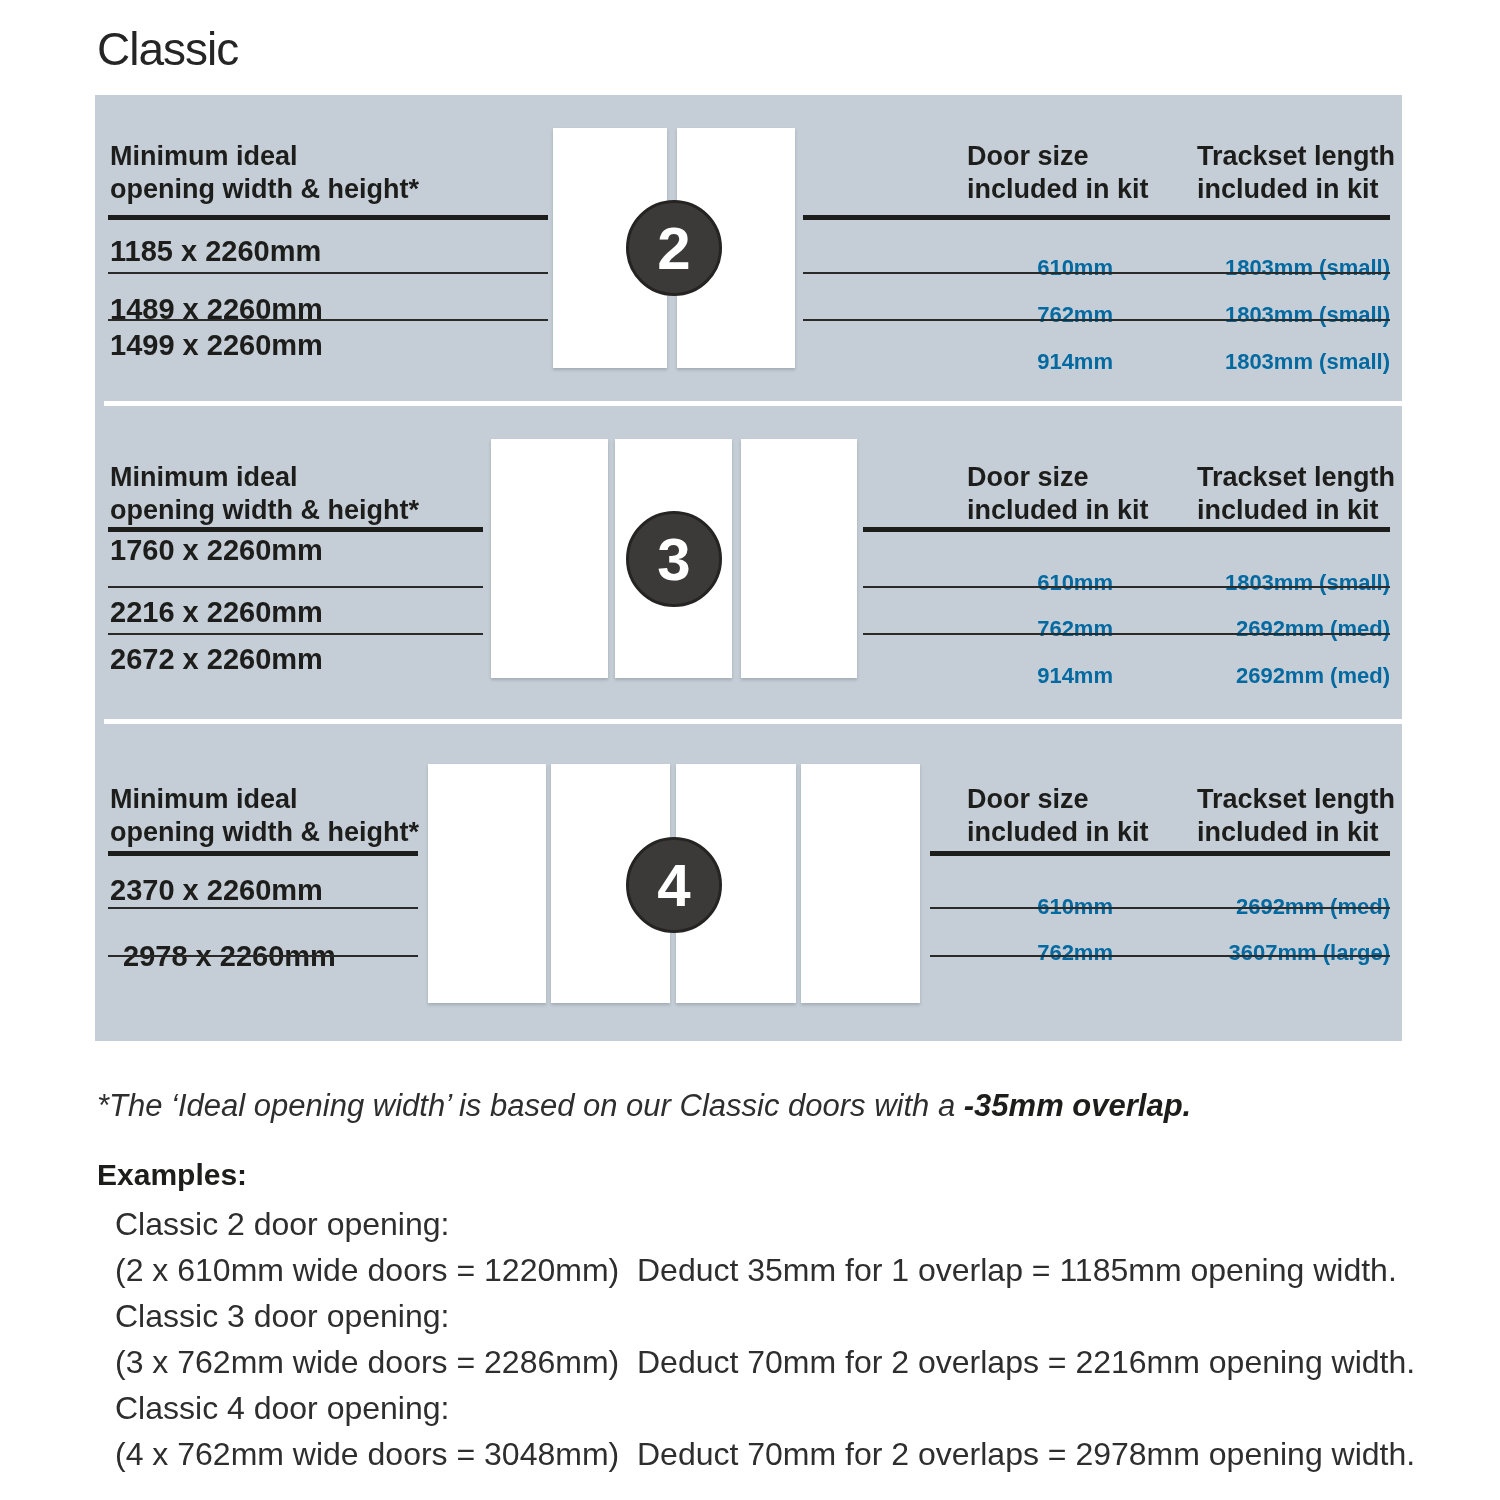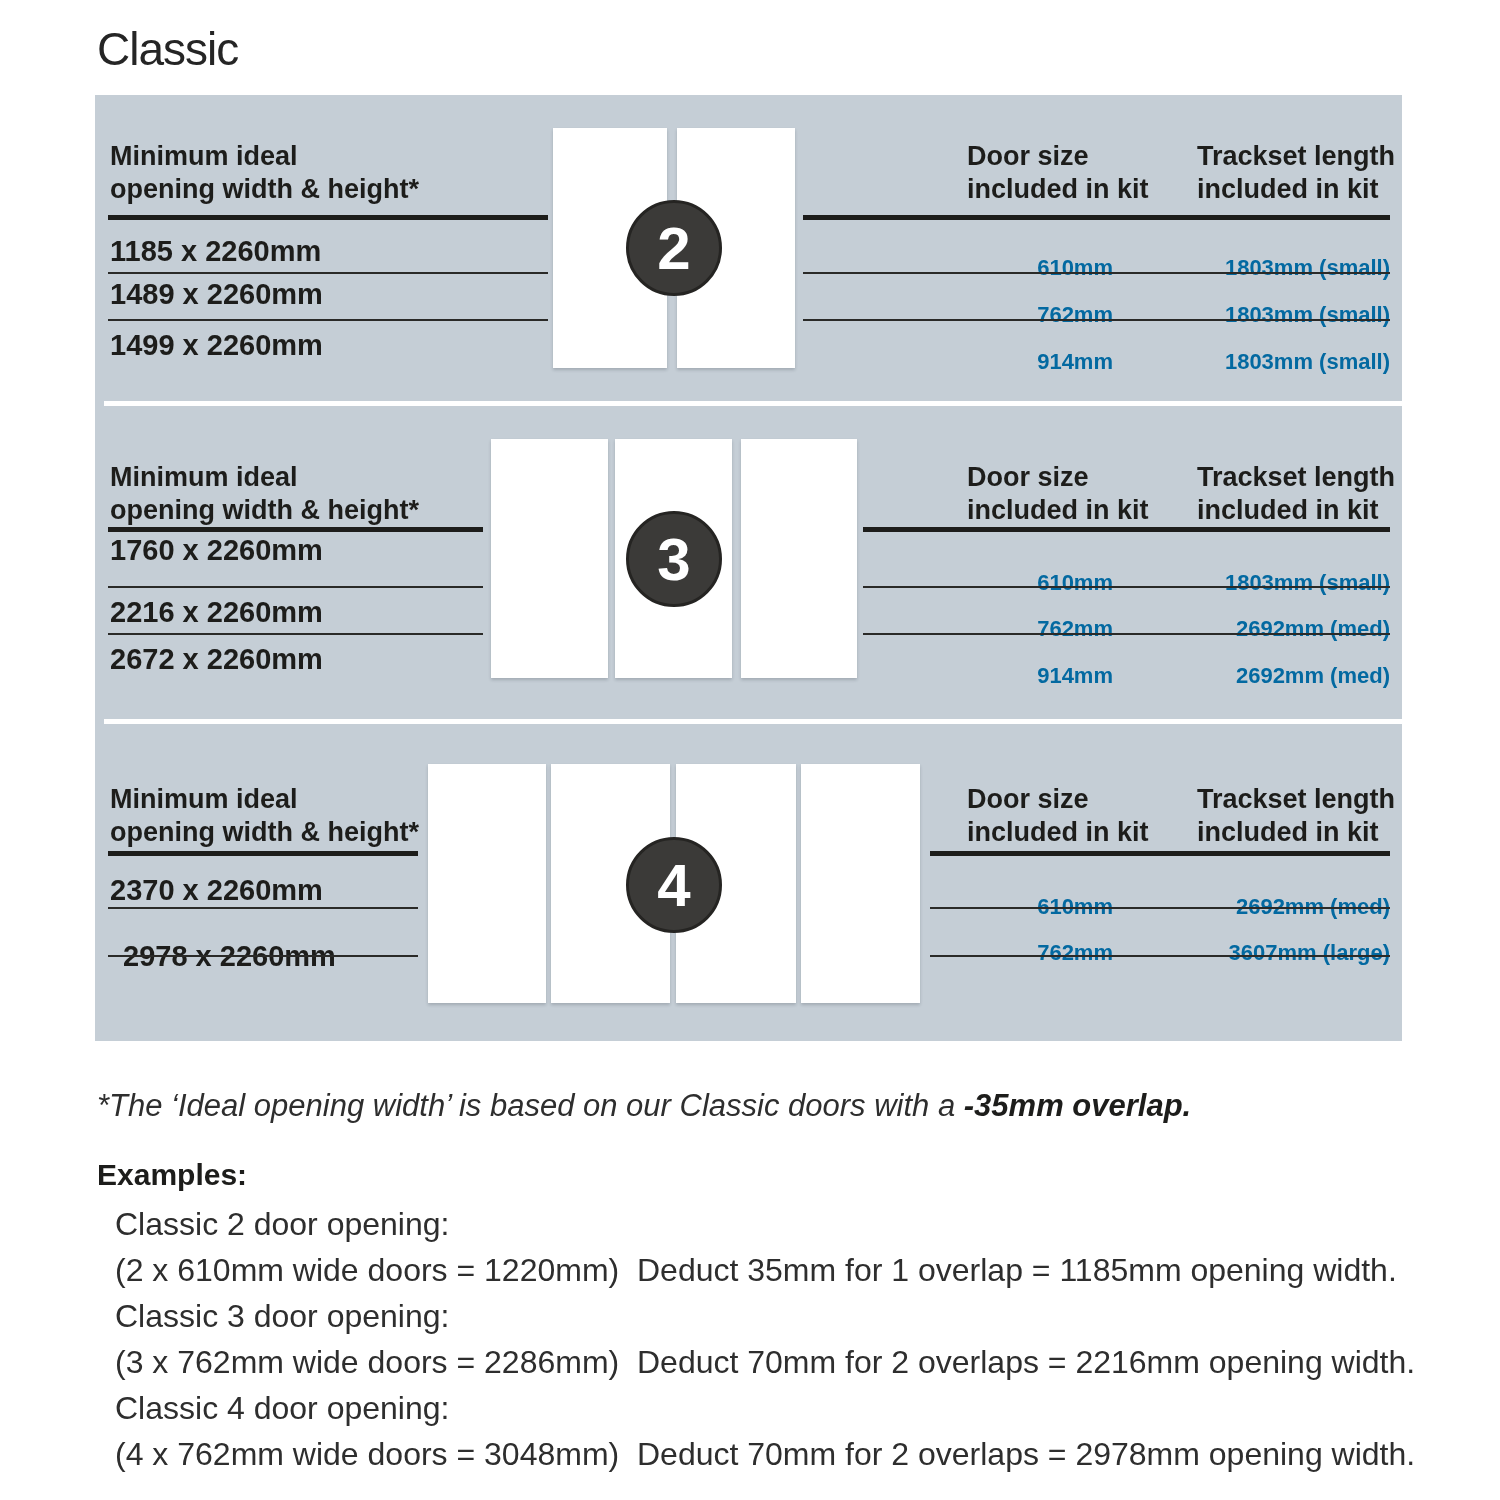--- a/index.html
+++ b/index.html
@@ -68,21 +68,21 @@
 <div id="panel">
 
   <div class="section" style="top:0;height:306px;">
     <div class="col-header" style="left:15px;top:45px;">
       <div>Minimum ideal</div>
       <div>opening width &amp; height*</div>
     </div>
     <div class="thick-rule" style="left:13px;top:120px;width:440px;"></div>
     <div class="opening-value" style="left:15px;top:140px;">1185 x 2260mm</div>
     <div class="thin-rule" style="left:13px;top:177px;width:440px;"></div>
-    <div class="opening-value" style="left:15px;top:183px;">1489 x 2260mm</div>
+    <div class="opening-value" style="left:15px;top:198px;">1489 x 2260mm</div>
     <div class="thin-rule" style="left:13px;top:224px;width:440px;"></div>
     <div class="opening-value" style="left:15px;top:234px;">1499 x 2260mm</div>
 
     <div class="door-panel" style="left:458px;top:33px;width:114px;height:240px;"></div>
     <div class="door-panel" style="left:582px;top:33px;width:118px;height:240px;"></div>
     <div class="count-badge" style="left:531px;top:105px;">2</div>
 
     <div class="col-header" style="left:872px;top:45px;">
       <div>Door size</div>
       <div>included in kit</div>

